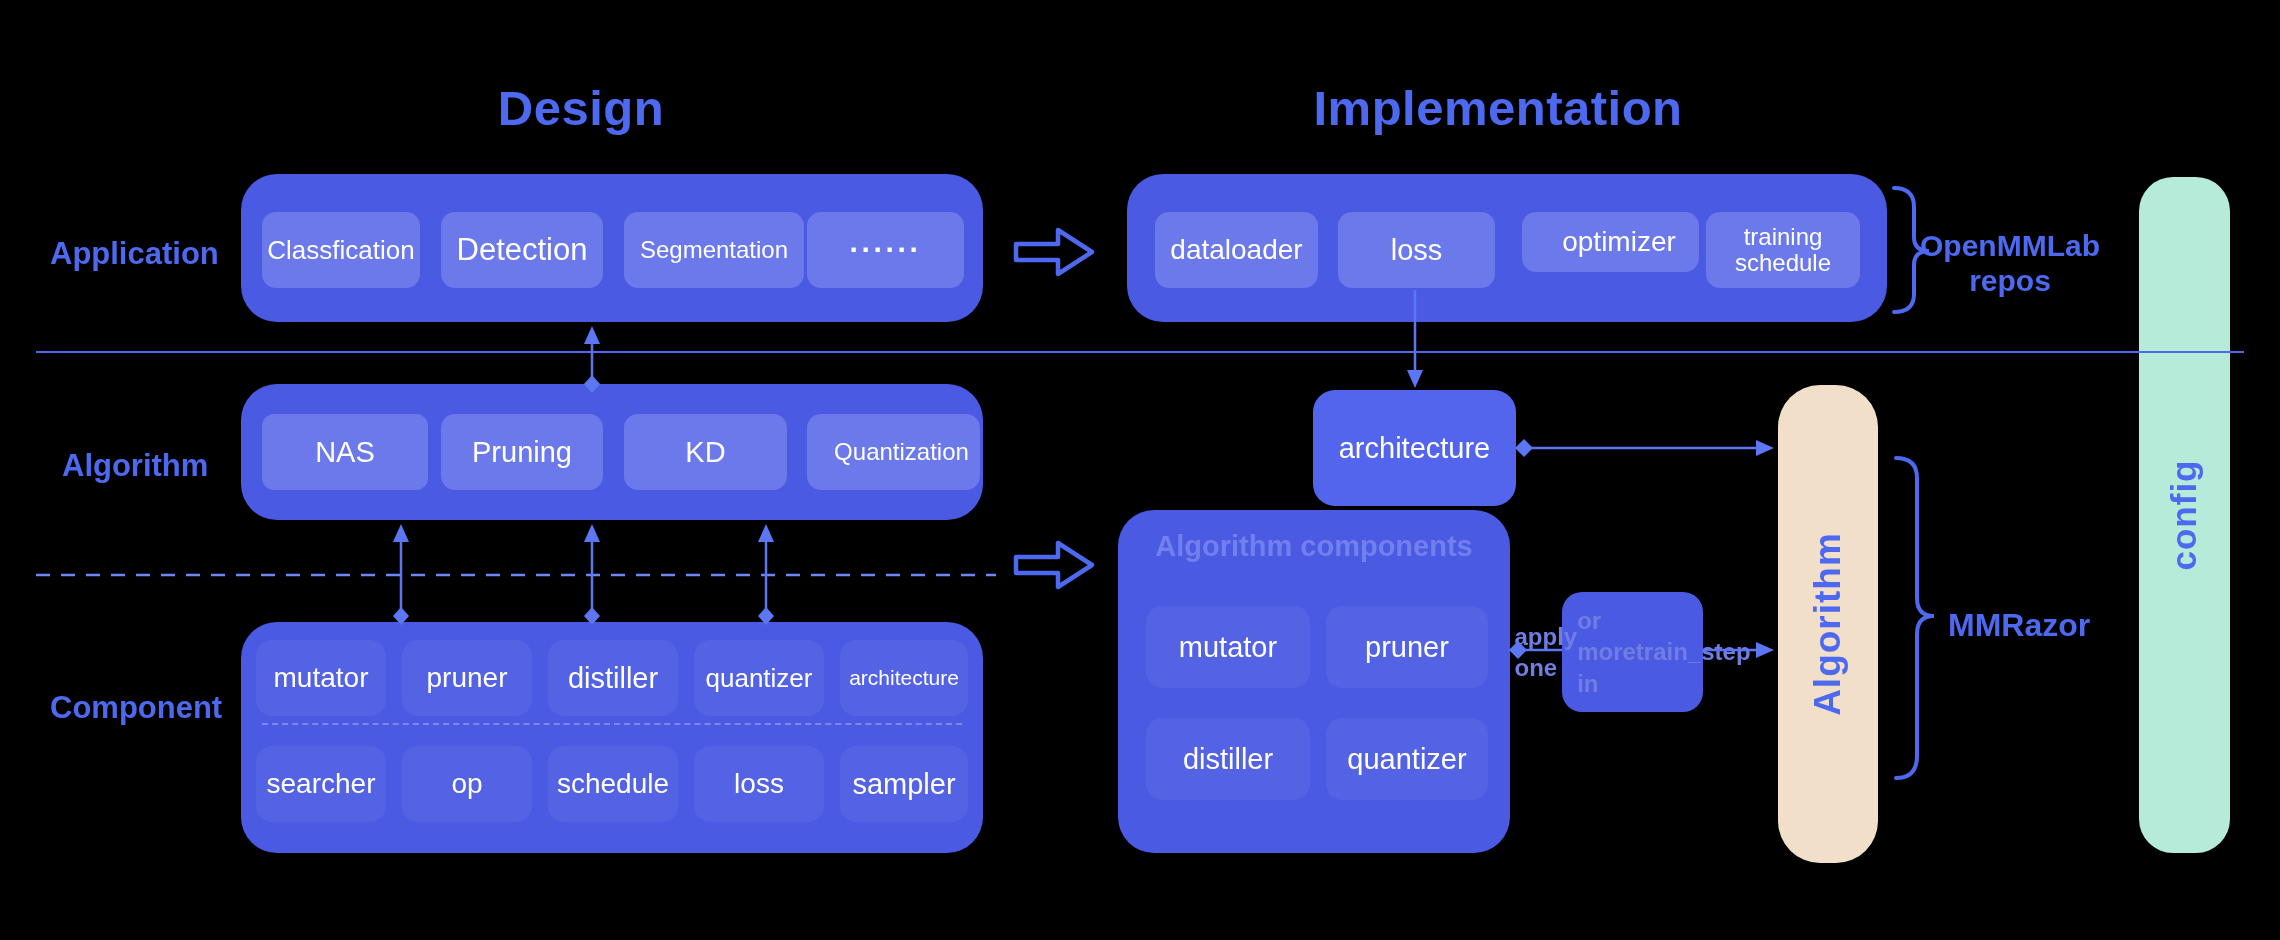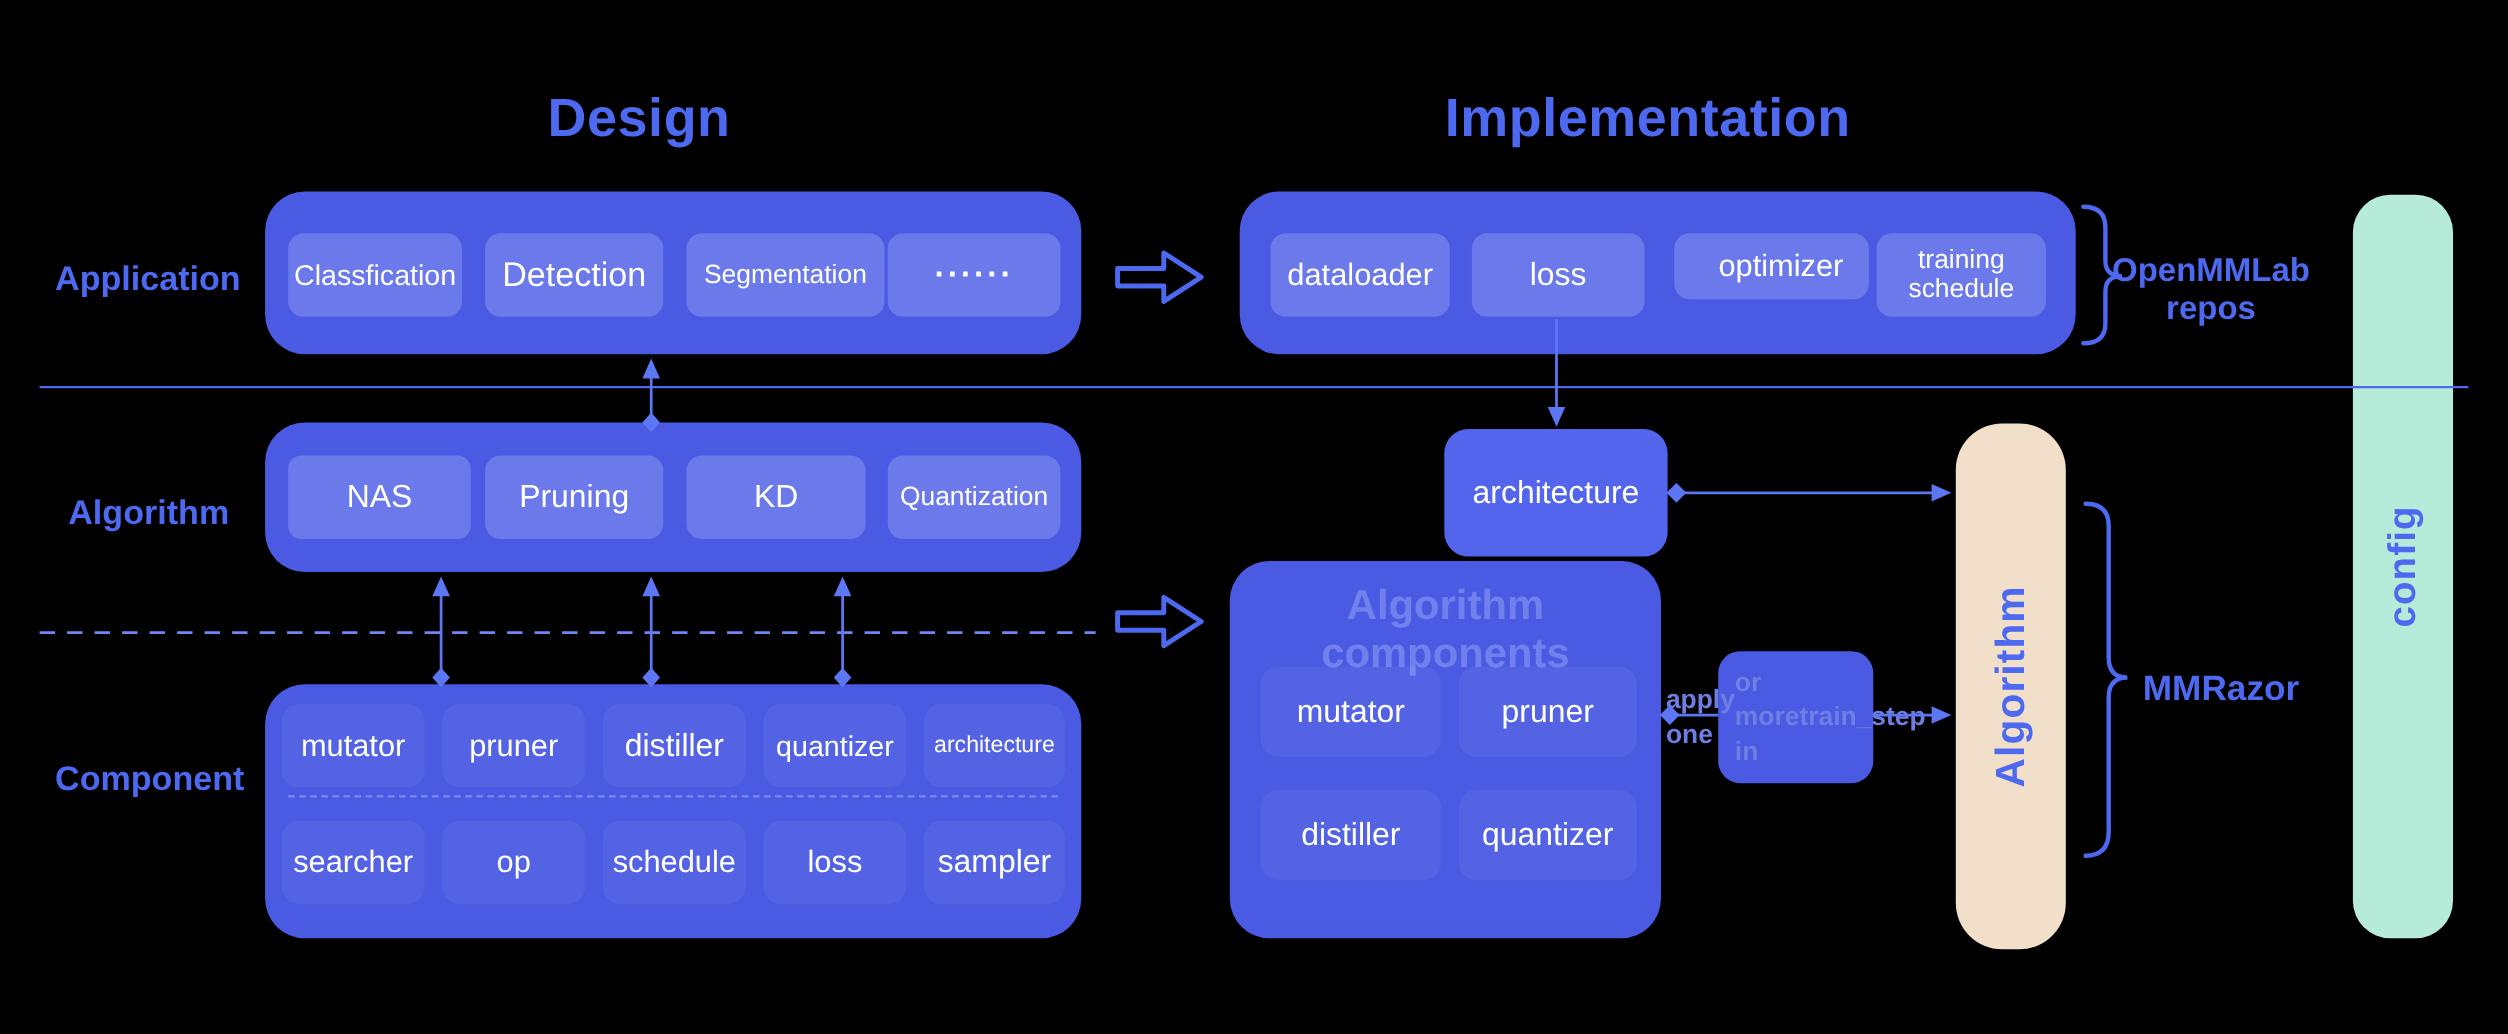--- a/index.html
+++ b/index.html
@@ -21,21 +21,21 @@
     position:absolute;background:var(--box_inner,#6b79ea);border-radius:14px;
     color:#fff;display:flex;align-items:center;justify-content:center;
     text-align:center;font-weight:500;
   }
   .cell{
     position:absolute;background:rgba(255,255,255,0.055);border-radius:16px;
     color:#fff;display:flex;align-items:center;justify-content:center;
     font-weight:500;text-align:center;
   }
   .watermark{
-    position:absolute;text-align:center;font-weight:bold;font-size:38px;
+    position:absolute;text-align:center;font-weight:bold;font-size:29px;
     color:var(--watermark_text,rgba(255,255,255,0.28));
   }
   .archbox{
     position:absolute;background:var(--architecture_box,#5365ec);border-radius:22px;
     color:#fff;display:flex;align-items:center;justify-content:center;font-size:29px;
   }
   .applybox{
     position:absolute;background:var(--box_outer,#4a5ae3);border-radius:20px;
     display:flex;align-items:center;justify-content:center;
     font-weight:bold;font-size:24px;line-height:1.3;color:var(--muted_note_text,#6f7ee2);
@@ -77,21 +77,21 @@
   <div class="outer" style="left:241px;top:174px;width:742px;height:148px;"></div>
   <div class="inner" style="left:262px;top:212px;width:158px;height:76px;font-size:26px;">Classfication</div>
   <div class="inner" style="left:441px;top:212px;width:162px;height:76px;font-size:31px;">Detection</div>
   <div class="inner" style="left:624px;top:212px;width:180px;height:76px;font-size:24px;">Segmentation</div>
   <div class="inner" style="left:807px;top:212px;width:157px;height:76px;font-size:30px;font-weight:bold;letter-spacing:2px;">······</div>
 
   <div class="outer" style="left:241px;top:384px;width:742px;height:136px;"></div>
   <div class="inner" style="left:262px;top:414px;width:166px;height:76px;font-size:29px;border-radius:12px;">NAS</div>
   <div class="inner" style="left:441px;top:414px;width:162px;height:76px;font-size:29px;">Pruning</div>
   <div class="inner" style="left:624px;top:414px;width:163px;height:76px;font-size:29px;">KD</div>
-  <div class="inner" style="left:807px;top:414px;width:157px;height:76px;font-size:24px;">Quantization</div>
+  <div class="inner" style="left:807px;top:414px;width:157px;height:76px;font-size:24px;padding-left:16px;">Quantization</div>
 
   <div class="outer" style="left:241px;top:622px;width:742px;height:231px;"></div>
   <div class="cell" style="left:256px;top:640px;width:130px;height:76px;font-size:28px;">mutator</div>
   <div class="cell" style="left:402px;top:640px;width:130px;height:76px;font-size:28px;">pruner</div>
   <div class="cell" style="left:548px;top:640px;width:130px;height:76px;font-size:29px;">distiller</div>
   <div class="cell" style="left:694px;top:640px;width:130px;height:76px;font-size:26px;">quantizer</div>
   <div class="cell" style="left:840px;top:640px;width:128px;height:76px;font-size:21px;">architecture</div>
   <div class="compdivider" style="left:262px;top:723px;width:700px;"></div>
   <div class="cell" style="left:256px;top:746px;width:130px;height:76px;font-size:28px;">searcher</div>
   <div class="cell" style="left:402px;top:746px;width:130px;height:76px;font-size:28px;">op</div>

